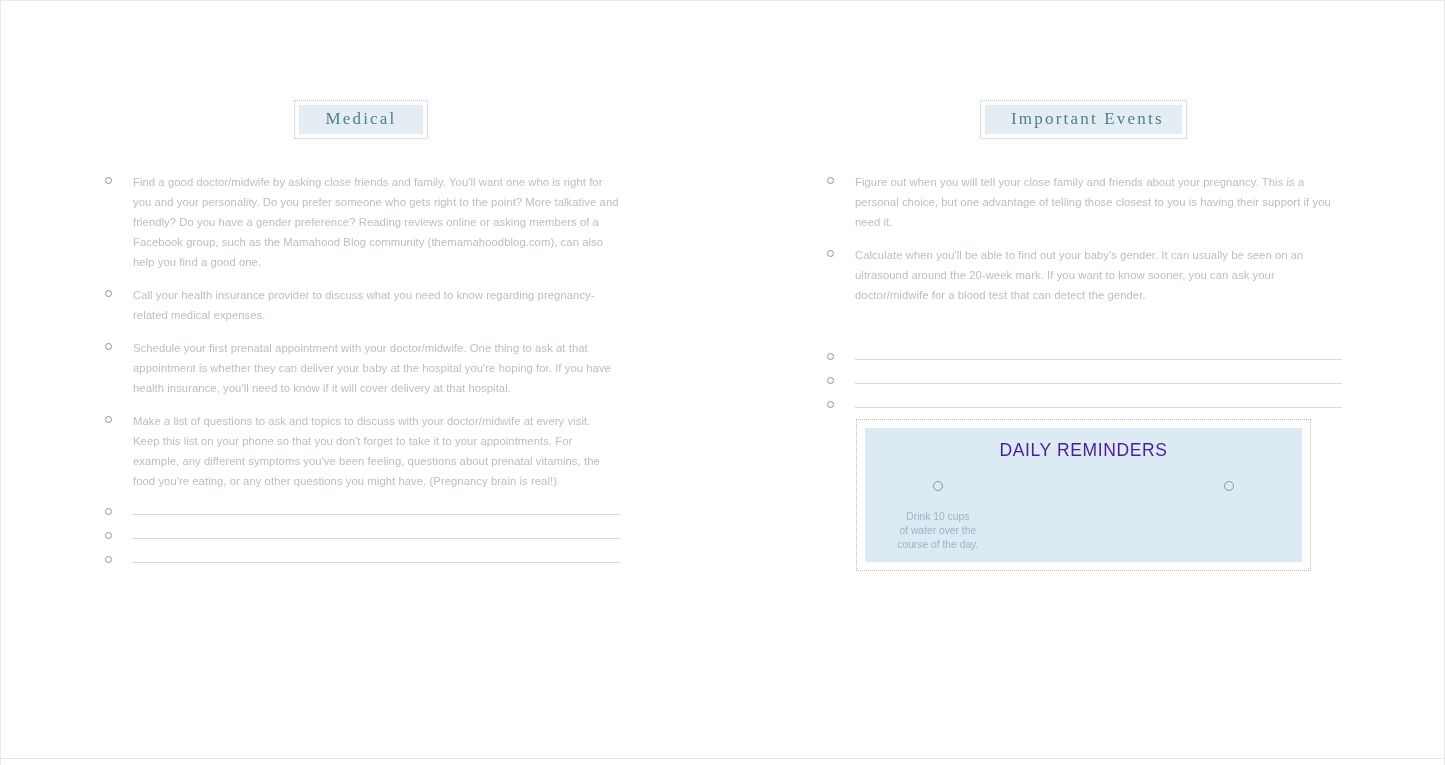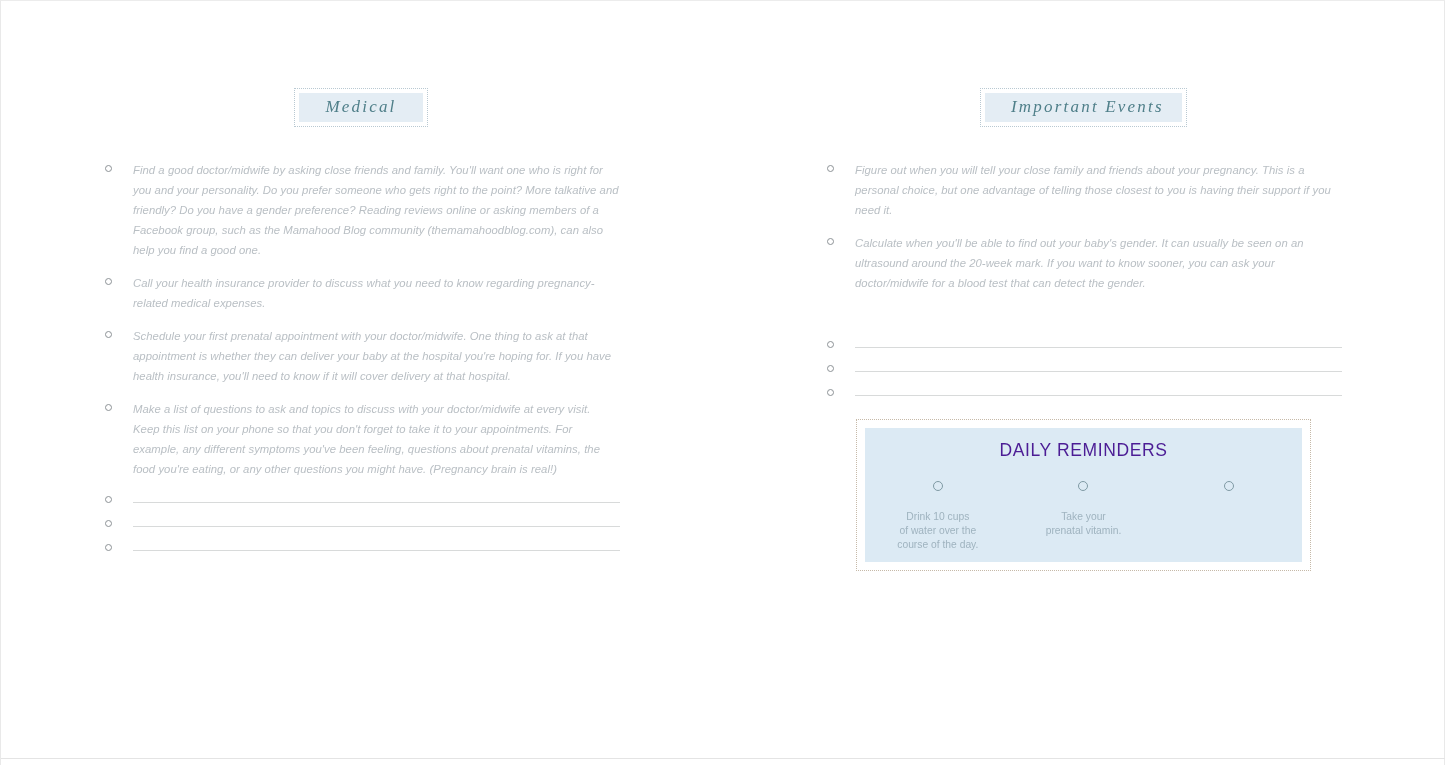--- a/index.html
+++ b/index.html
@@ -31,23 +31,22 @@
     left: 0;
     top: 757px;
     width: 1445px;
     height: 1px;
     background: #e4e4e4;
   }
 
   
   .column {
     position: absolute;
-    top: 4px;
+    top: 16px;
     height: 555px;
-    font-style: italic;
   }
   .col-left  { left: 0px;   width: 722px; }
   .col-right { left: 722px; width: 723px; }
 
   
   .section-header {
     position: absolute;
     top: 83px;
     border: 1px dotted #b9c9d2;
     padding: 4px;
@@ -298,28 +297,23 @@
       <div class="reminders-title">DAILY REMINDERS</div>
       <div class="reminders-row">
 
         <div class="reminder-cell">
           <div class="reminder-circle"></div>
           <div class="reminder-text">Drink 10 cups
 of water over the
 course of the day.</div>
         </div>
 
+
         <div class="reminder-cell">
           <div class="reminder-circle"></div>
-          <div class="reminder-text">Take your
-prenatal vitamin.</div>
-        </div>
-
-        <div class="reminder-cell">
-          <div class="reminder-circle"></div>
         </div>
 
       </div>
     </div>
   </div>
 
   <div class="page-bottom-rule"></div>
 
 </div>
 

